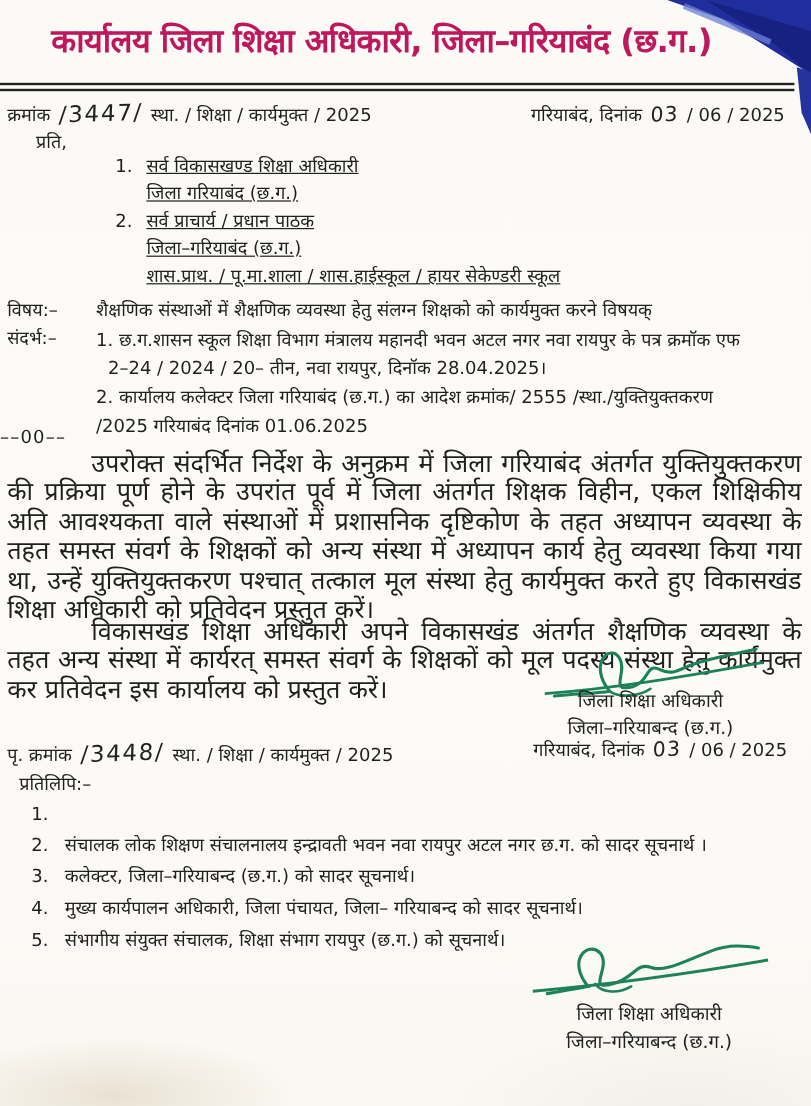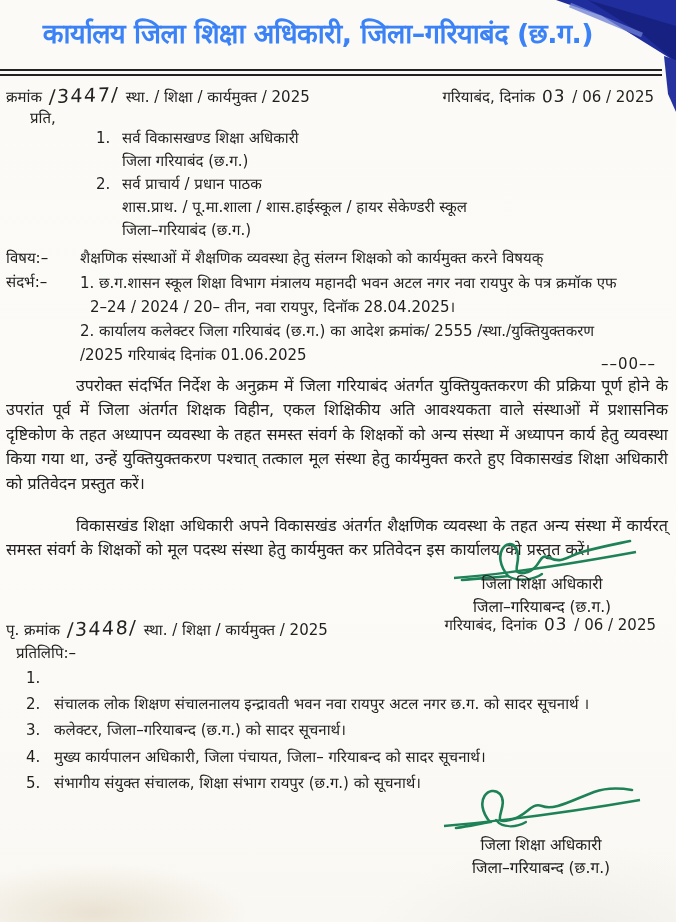--- a/index.html
+++ b/index.html
@@ -9,47 +9,47 @@
       radial-gradient(220px 70px at 14% 99%, rgba(206,190,158,.38), rgba(206,190,158,0) 70%),
       radial-gradient(300px 120px at 85% 101%, rgba(200,195,185,.18), rgba(200,195,185,0) 70%),
       linear-gradient(180deg,#fbfaf6 0%, #fcfbf8 60%, #faf8f3 100%);
     font-family:"DejaVu Sans","Liberation Sans",sans-serif;
     color:#1f1f1f;
     font-size:15px;
   }
   .abs{position:absolute;}
   .title{
     top:14px;left:0;right:40px;text-align:center;
-    font-size:27px;font-weight:700;color:#3b82f6;
+    font-size:27px;font-weight:700;color:#be185d;
     letter-spacing:-0.5px;white-space:nowrap;
   }
   .rule{
     top:69px;left:0;right:14px;height:3px;
     border-top:2.5px solid #222;border-bottom:2px solid #222;
   }
   .refrow{top:84px;left:6px;right:22px;display:flex;justify-content:space-between;align-items:baseline;}
   .hw{
     display:inline-block;font-size:19px;letter-spacing:1.5px;
     transform:rotate(-2deg) skewX(-4deg);font-weight:400;color:#222;
     margin:0 2px;
   }
   .hw-sm{font-size:17px;letter-spacing:1px;}
   .salutation{top:107px;left:6px;margin-left:24px;}
   .recipients{top:127px;left:96px;right:20px;}
   .rec-row{display:flex;line-height:23px;}
   .rec-num{width:26px;flex:0 0 26px;}
   .rec-lines{flex:1;}
-  .rec-lines div{line-height:23px;}
+  .rec-lines div{line-height:23px;text-decoration:underline;}
   .subj-label{top:247px;left:6px;}
   .subj-text{top:247px;left:80px;right:8px;}
   .ref-label{top:271px;left:6px;text-align:center;}
   .ref-items{top:271px;left:80px;right:4px;line-height:24px;}
   .ref-indent{padding-left:10px;}
-  .separator{top:355px;left:0;right:20px;text-align:right;letter-spacing:1px;}
-  .para{left:6px;right:8px;text-align:justify;text-indent:70px;line-height:24.4px;font-size:16px;}
+  .separator{top:355px;left:0;right:20px;text-align:left;letter-spacing:1px;}
+  .para{left:6px;right:8px;text-align:justify;text-indent:70px;line-height:24.4px;font-size:21px;}
   .para1{top:374px;}
   .para2{top:514px;}
   .sig1{top:534px;right:36px;}
   .signame1{top:572px;right:34px;width:200px;text-align:center;font-size:15.5px;}
   .sigdist1{top:595px;right:24px;width:220px;text-align:center;font-size:15.5px;}
   .middate{top:614px;right:20px;}
   .endorse{top:617px;left:6px;}
   .pratilipi{top:642px;left:16px;}
   .copies{top:665px;left:26px;right:4px;}
   .copy-row{display:flex;line-height:26.2px;}
@@ -92,22 +92,22 @@
     <span class="rec-num">1.</span>
     <span class="rec-lines">
       <div>सर्व विकासखण्ड शिक्षा अधिकारी</div>
       <div>जिला गरियाबंद (छ.ग.)</div>
     </span>
   </div>
   <div class="rec-row">
     <span class="rec-num">2.</span>
     <span class="rec-lines">
       <div>सर्व प्राचार्य / प्रधान पाठक</div>
+      <div>जिला–गरियाबंद (छ.ग.)</div>
       <div>शास.प्राथ. / पू.मा.शाला / शास.हाईस्कूल / हायर सेकेण्डरी स्कूल</div>
-      <div>जिला–गरियाबंद (छ.ग.)</div>
     </span>
   </div>
 </div>
 
 <div class="abs subj-label">विषय:–</div>
 <div class="abs subj-text">शैक्षणिक संस्थाओं में शैक्षणिक व्यवस्था हेतु संलग्न शिक्षको को कार्यमुक्त करने विषयक्</div>
 
 <div class="abs ref-label">संदर्भ:–</div>
 <div class="abs ref-items">
   <div>1. छ.ग.शासन स्कूल शिक्षा विभाग मंत्रालय महानदी भवन अटल नगर नवा रायपुर के पत्र क्रमॉक एफ</div>

